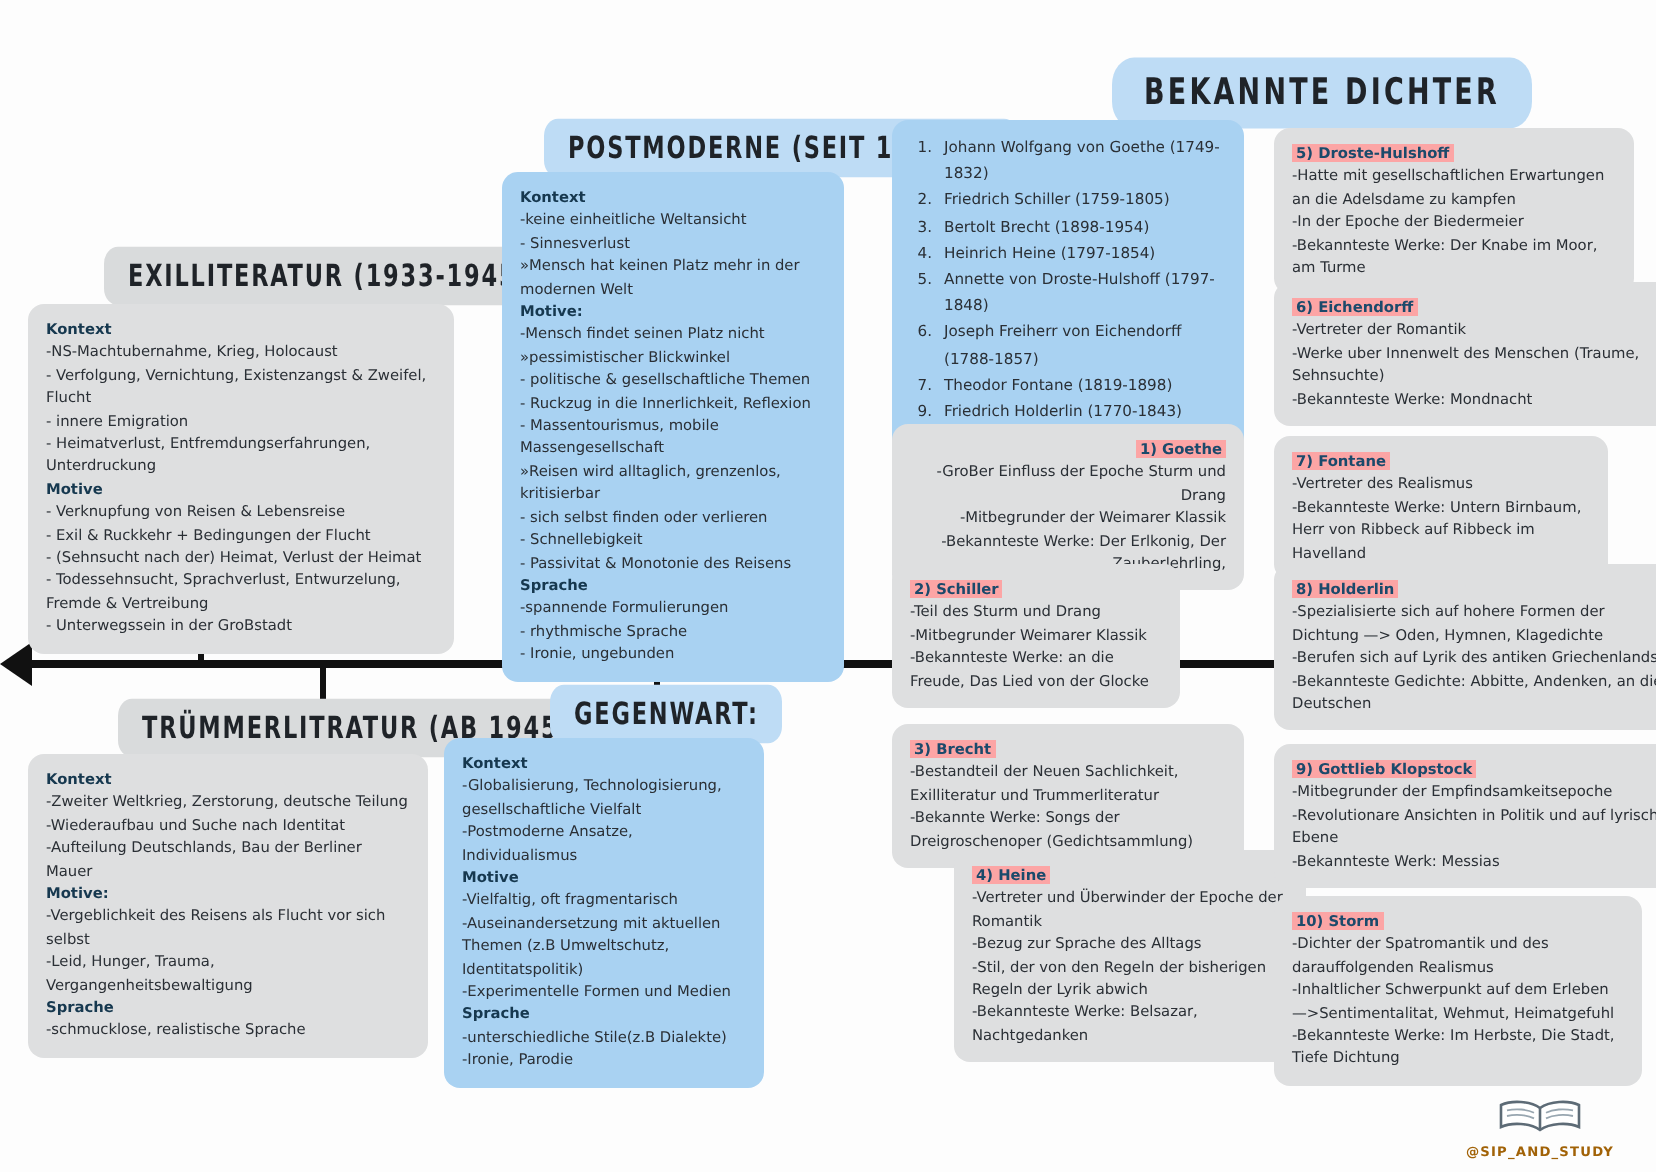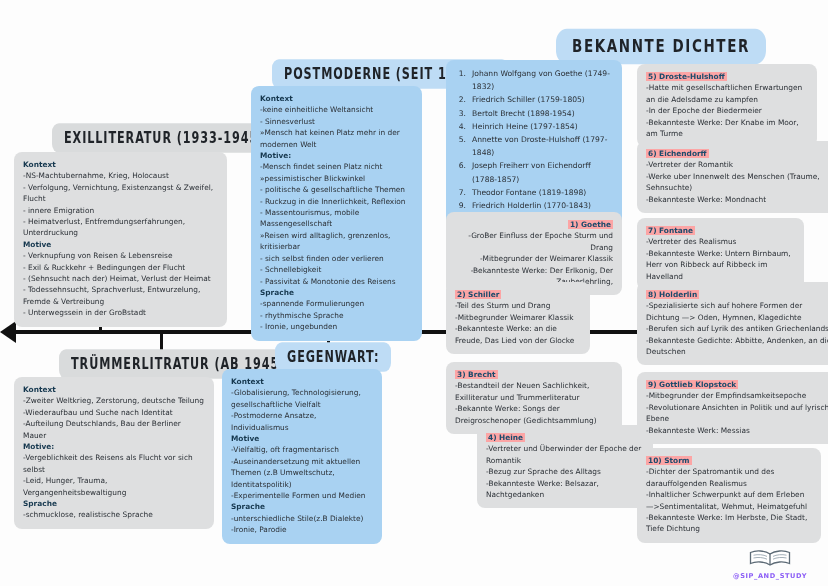--- a/index.html
+++ b/index.html
@@ -51,21 +51,21 @@
   .pbox.gray .pk{ background:#fca5a5; }
 
   
   .axis{ position:absolute; left:8px; top:330px; width:812px; height:4px; background:#111; }
   .arrow{ position:absolute; top:321px; width:0;height:0; }
   .arrow.l{ left:0; border-top:11px solid transparent; border-bottom:11px solid transparent; border-right:16px solid #111; }
   .arrow.r{ right:0; border-top:11px solid transparent; border-bottom:11px solid transparent; border-left:16px solid #111; }
   .tick{ position:absolute; width:2.5px; background:#111; }
 
   
-  .wm{ position:absolute; right:10px; bottom:6px; width:96px; text-align:center; color:#8b5cf6; }
+  .wm{ position:absolute; right:10px; bottom:6px; width:96px; text-align:center; color:#a16207; }
   .wm .t{ font-size:6.6px; letter-spacing:0.6px; font-weight:bold; }
 </style>
 </head>
 <body>
 
 <div class="stage">
 
   <div class="axis"></div>
   <div class="arrow l"></div>
   <div class="arrow r"></div>
@@ -200,20 +200,21 @@
   <div class="box gray pbox" style="left:446px; top:362px; width:176px;">
     <div class="row"><span class="pk">3) Brecht</span></div>
     <div class="row">-Bestandteil der Neuen Sachlichkeit, Exilliteratur und Trummerliteratur</div>
     <div class="row">-Bekannte Werke: Songs der Dreigroschenoper (Gedichtsammlung)</div>
   </div>
 
   <div class="box gray pbox" style="left:446px; top:425px; width:176px;margin-left:31px;">
     <div class="row"><span class="pk">4) Heine</span></div>
     <div class="row">-Vertreter und Überwinder der Epoche der Romantik</div>
     <div class="row">-Bezug zur Sprache des Alltags</div>
+    <div class="row">-Stil, der von den Regeln der bisherigen Regeln der Lyrik abwich</div>
     <div class="row">-Bekannteste Werke: Belsazar, Nachtgedanken</div>
   </div>
 
   <div class="box gray pbox" style="left:637px; top:64px; width:180px;">
     <div class="row"><span class="pk">5) Droste-Hulshoff</span></div>
     <div class="row">-Hatte mit gesellschaftlichen Erwartungen an die Adelsdame zu kampfen</div>
     <div class="row">-In der Epoche der Biedermeier</div>
     <div class="row">-Bekannteste Werke: Der Knabe im Moor, am Turme</div>
   </div>
 

